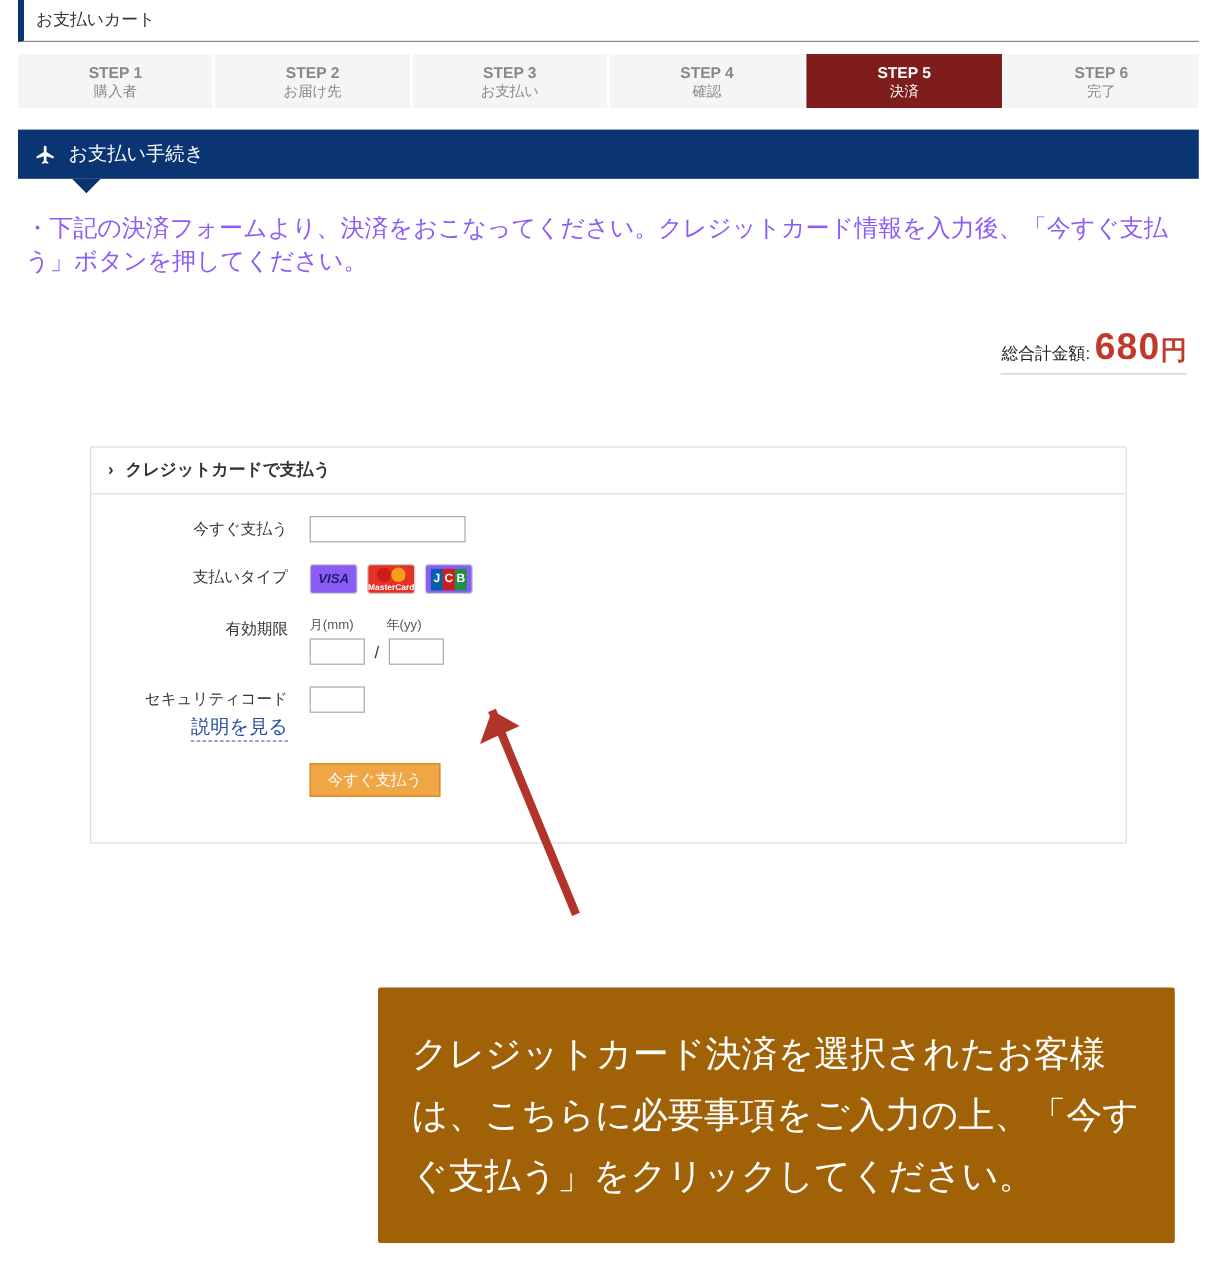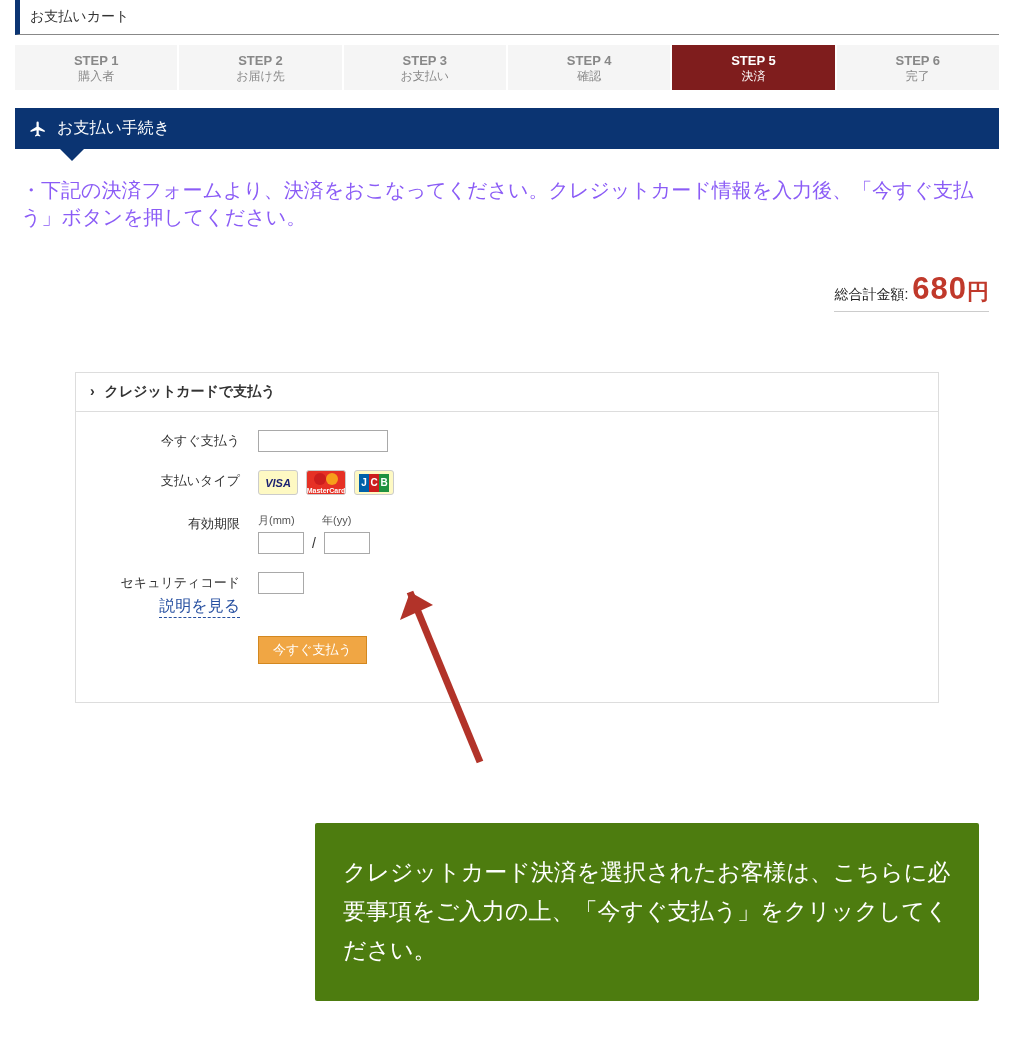--- a/index.html
+++ b/index.html
@@ -92,21 +92,21 @@
   .card-icons { display: flex; gap: 8px; }
   .cc-badge {
     width: 40px; height: 25px;
     border: 1px solid #ccc;
     border-radius: 3px;
     display: flex;
     align-items: center;
     justify-content: center;
     font-size: 9px;
     font-weight: bold;
-    background: #fef9c3;
+    background: #8b5cf6;
     position: relative;
   }
   .cc-visa { color: #1a1f71; font-style: italic; font-size: 11px; }
   .cc-mc { background: #e63125; color: #fff; font-size: 7px; }
   .mc-circles { position: relative; width: 30px; height: 14px; margin-bottom: 1px; }
   .mc-c { position: absolute; width: 12px; height: 12px; border-radius: 50%; top: 1px; }
   .mc-c1 { left: 3px; background: #cc1d1d; }
   .mc-c2 { right: 3px; background: #f79e1b; }
   .cc-jcb { padding: 0; }
   .jcb-stripe { display: flex; width: 30px; height: 18px; }
@@ -119,25 +119,25 @@
   .btn-pay {
     background: #f0a644;
     border: 1px solid #d38820;
     color: #fff;
     font-size: 13px;
     padding: 4px 14px;
     cursor: pointer;
   }
   .callout {
     position: relative;
-    background: #4d7c0f;
+    background: #a16207;
     color: #fff;
     margin: 120px 20px 0 300px;
     padding: 30px 28px;
-    font-size: 23px;
+    font-size: 30px;
     line-height: 1.7;
     border-radius: 2px;
   }
   .arrow {
     position: absolute;
     left: 390px;
     top: 560px;
     transform-origin: bottom center;
   }
 </style>

